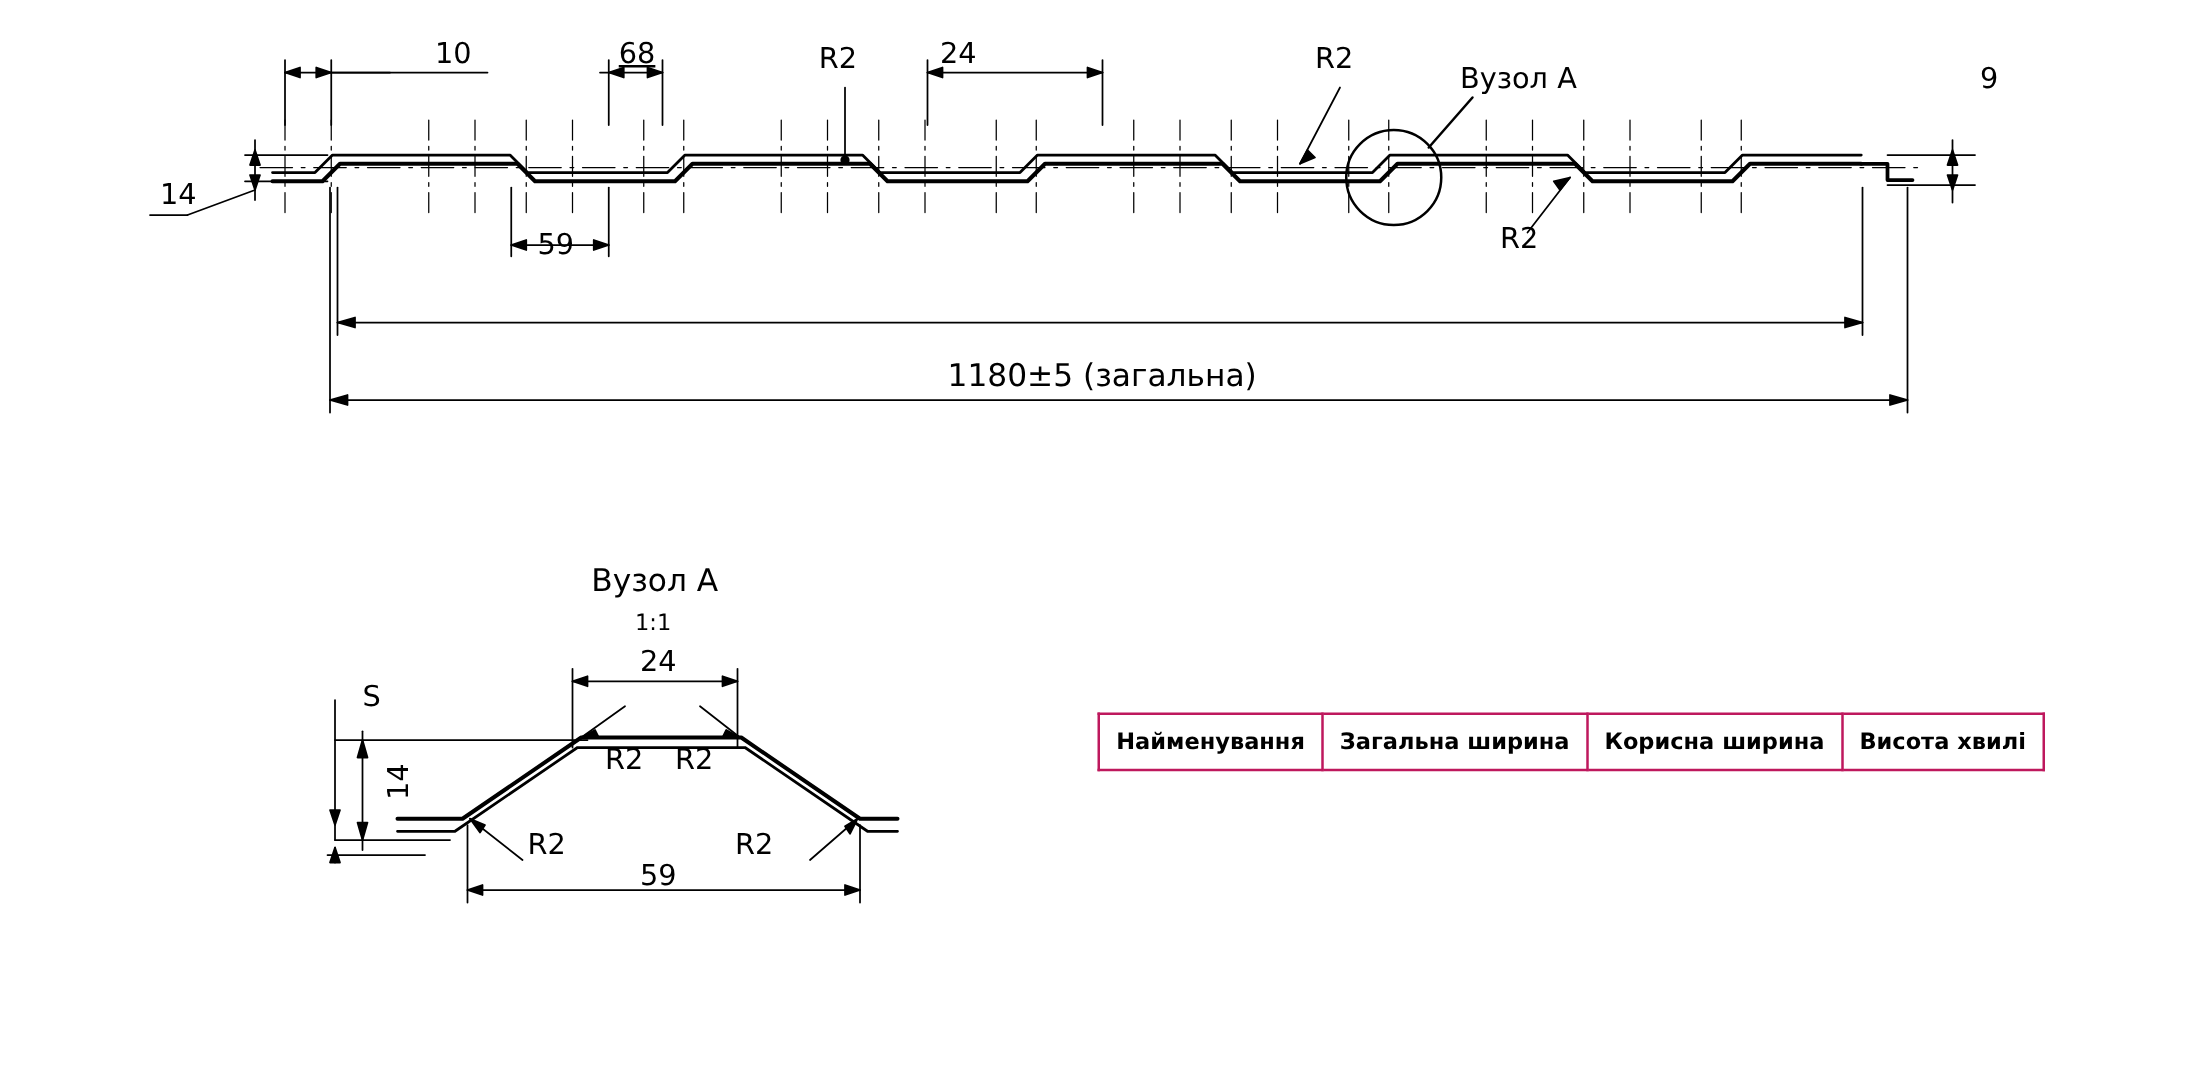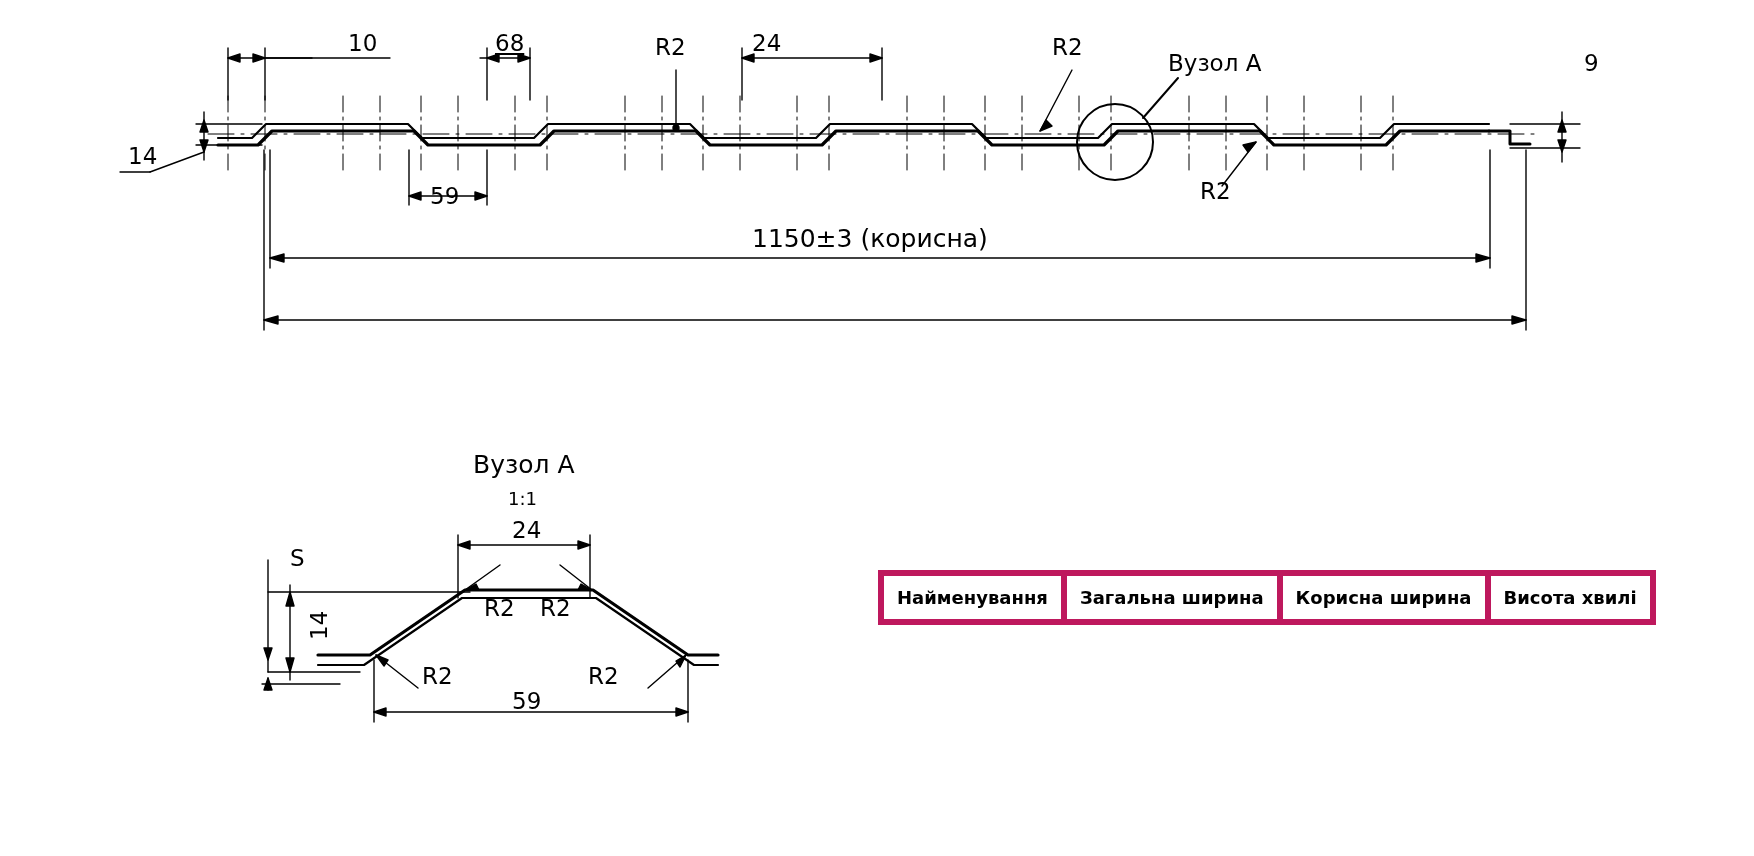--- a/index.html
+++ b/index.html
@@ -43,21 +43,21 @@
     position: absolute;
     font-size: 23px;
     white-space: nowrap;
   }
   table.spec {
     position: absolute;
     border-collapse: collapse;
     font-family: "DejaVu Sans", sans-serif;
   }
   table.spec td {
-    border: 6px solid #be185d;
+    border: 2px solid #be185d;
     text-align: center;
     font-size: 18px;
     padding: 11px 13px;
     white-space: nowrap;
   }
   table.spec td.hdr { font-weight: bold; }
 </style>
 </head>
 <body>
 
@@ -265,21 +265,21 @@
   <div class="lbl big" style="left:348px; top:30px;">10</div>
   <div class="lbl big" style="left:495px; top:30px;text-decoration:underline;">68</div>
   <div class="lbl big" style="left:655px; top:34px;">R2</div>
   <div class="lbl big" style="left:752px; top:30px;">24</div>
   <div class="lbl big" style="left:1052px; top:34px;">R2</div>
   <div class="lbl big" style="left:1168px; top:50px;">Вузол  А</div>
   <div class="lbl big" style="left:1200px; top:178px;">R2</div>
   <div class="lbl big" style="left:1584px; top:50px;">9</div>
   <div class="lbl big" style="left:128px; top:143px;">14</div>
   <div class="lbl big" style="left:430px; top:183px;">59</div>
-  <div class="lbl big" style="left:752px; top:224px; font-size:25px;">1150±3 (корисна)</div>
+  <div class="lbl big" style="left:758px; top:286px; font-size:25px;">1180±5 (загальна)</div>
 
   <div class="lbl big" style="left:473px; top:450px; font-size:25px;">Вузол А</div>
   <div class="lbl big" style="left:508px; top:488px; font-size:18px;">1:1</div>
   <div class="lbl big" style="left:512px; top:517px;">24</div>
   <div class="lbl big" style="left:512px; top:688px;">59</div>
   <div class="lbl big vert" style="left:306px; top:640px;">14</div>
   <div class="lbl big" style="left:290px; top:545px;">S</div>
   <div class="lbl big" style="left:484px; top:595px;">R2</div>
   <div class="lbl big" style="left:540px; top:595px;">R2</div>
   <div class="lbl big" style="left:422px; top:663px;">R2</div>

